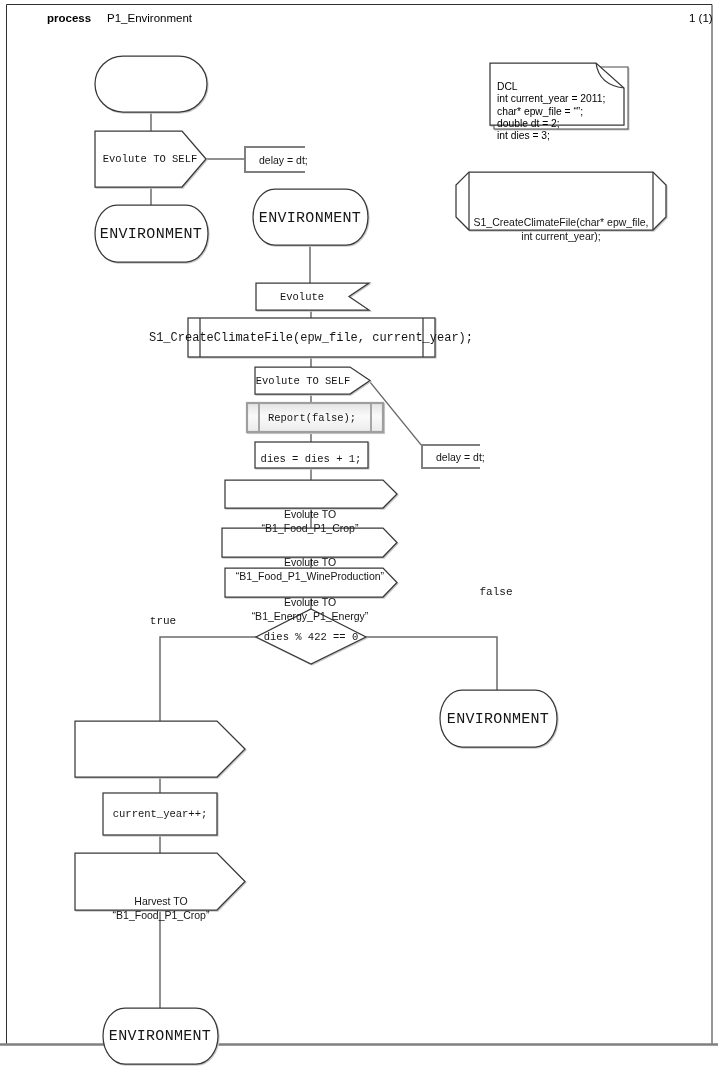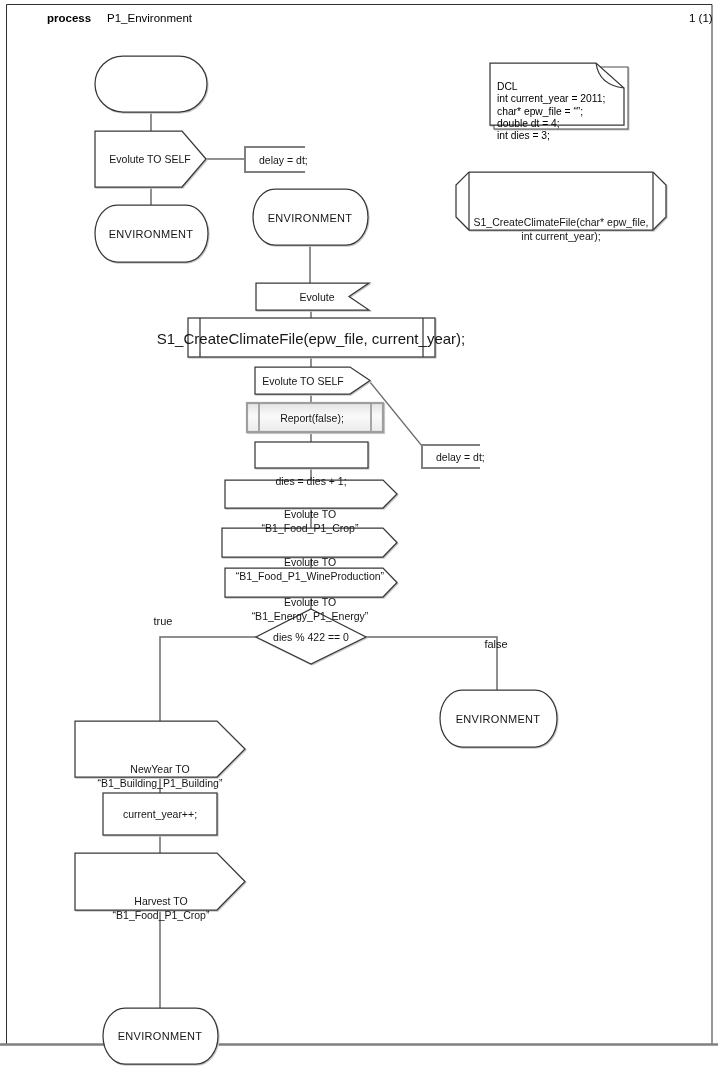--- a/index.html
+++ b/index.html
@@ -1,24 +1,24 @@
 <!DOCTYPE html>
 <html><head>
 <meta charset="utf-8">
 <style>
   html,body{margin:0;padding:0;background:#fff;}
   #stage{position:relative;width:718px;height:1066px;background:#fff;overflow:hidden;
          font-family:"Liberation Sans",sans-serif;color:#111;}
   svg{position:absolute;left:0;top:0;}
   g.shapes{filter:drop-shadow(1px 1.6px 0 #c7c7c7);}
-  .lbl{position:absolute;transform:translate(-50%,-50%);font-size:10.5px;white-space:nowrap;color:#151515;}
+  .lbl{position:absolute;transform:translate(-50%,-50%);font-size:10.5px;white-space:nowrap;color:#151515;font-family:Liberation Mono, monospace;}
   .lbl2{position:absolute;transform:translate(-50%,-50%);font-size:10.5px;white-space:nowrap;
         text-align:center;line-height:13.6px;color:#151515;margin-top:28px;}
   .lblL{position:absolute;transform:translateY(-50%);font-size:10.5px;white-space:nowrap;color:#151515;margin-left:8px;}
-  .env{font-size:11px;letter-spacing:.3px;}
+  .env{font-size:15px;letter-spacing:.3px;}
   .hdr{position:absolute;top:12px;font-size:11.5px;color:#000;padding-left:20px;}
   .hdr.bold{font-weight:bold;}
   .note{position:absolute;left:497px;top:66px;font-size:10.3px;line-height:12.3px;color:#000;margin-top:15px;}
   .branch{font-size:11px;}
 </style>
 </head>
 <body>
 
 <div id="stage">
 
@@ -111,62 +111,58 @@
   </svg>
 
   <span class="hdr bold" style="left:27px">process</span>
   <span class="hdr" style="left:87px">P1_Environment</span>
   <span class="hdr" style="left:669px">1 (1)</span>
 
   <div class="note">
     <div>DCL</div>
     <div>int current_year = 2011;</div>
     <div>char* epw_file = “”;</div>
-    <div>double dt = 4;</div>
+    <div>double dt = 2;</div>
     <div>int dies = 3;</div>
   </div>
 
   <div class="lbl2" style="left:561px;top:202px">
     <div>S1_CreateClimateFile(char* epw_file,</div>
     <div>int current_year);</div>
   </div>
 
   <div class="lbl" style="left:150px;top:159px">Evolute TO SELF</div>
   <div class="lblL" style="left:251px;top:160px">delay = dt;</div>
   <div class="lbl env" style="left:151px;top:234px">ENVIRONMENT</div>
   <div class="lbl env" style="left:310px;top:218px">ENVIRONMENT</div>
-  <div class="lbl" style="left:317px;top:297px">Evolute</div>
-  <div class="lbl" style="left:311px;top:338px;font-size:15px">S1_CreateClimateFile(epw_file, current_year);</div>
+  <div class="lbl" style="left:302px;top:297px">Evolute</div>
+  <div class="lbl" style="left:311px;top:338px;font-size:12px">S1_CreateClimateFile(epw_file, current_year);</div>
   <div class="lbl" style="left:303px;top:381px">Evolute TO SELF</div>
   <div class="lblL" style="left:428px;top:457px">delay = dt;</div>
   <div class="lbl" style="left:312px;top:418px">Report(false);</div>
-  <div class="lbl" style="left:311px;top:481px">dies = dies + 1;</div>
+  <div class="lbl" style="left:311px;top:459px">dies = dies + 1;</div>
 
   <div class="lbl2" style="left:310px;top:494px">
     <div>Evolute TO</div>
     <div>“B1_Food_P1_Crop”</div>
   </div>
   <div class="lbl2" style="left:310px;top:542px">
     <div>Evolute TO</div>
     <div>“B1_Food_P1_WineProduction”</div>
   </div>
   <div class="lbl2" style="left:310px;top:582px">
     <div>Evolute TO</div>
     <div>“B1_Energy_P1_Energy”</div>
   </div>
 
   <div class="lbl" style="left:311px;top:637px">dies % 422 == 0</div>
   <div class="lbl branch" style="left:163px;top:621px">true</div>
-  <div class="lbl branch" style="left:496px;top:644px">false</div>
+  <div class="lbl branch" style="left:496px;top:592px">false</div>
   <div class="lbl env" style="left:498px;top:719px">ENVIRONMENT</div>
 
-  <div class="lbl2" style="left:160px;top:749px">
-    <div>NewYear TO</div>
-    <div>“B1_Building_P1_Building”</div>
-  </div>
   <div class="lbl" style="left:160px;top:814px">current_year++;</div>
   <div class="lbl2" style="left:161px;top:881px">
     <div>Harvest TO</div>
     <div>“B1_Food_P1_Crop”</div>
   </div>
   <div class="lbl env" style="left:160px;top:1036px">ENVIRONMENT</div>
 
 </div>
 
 </body></html>

